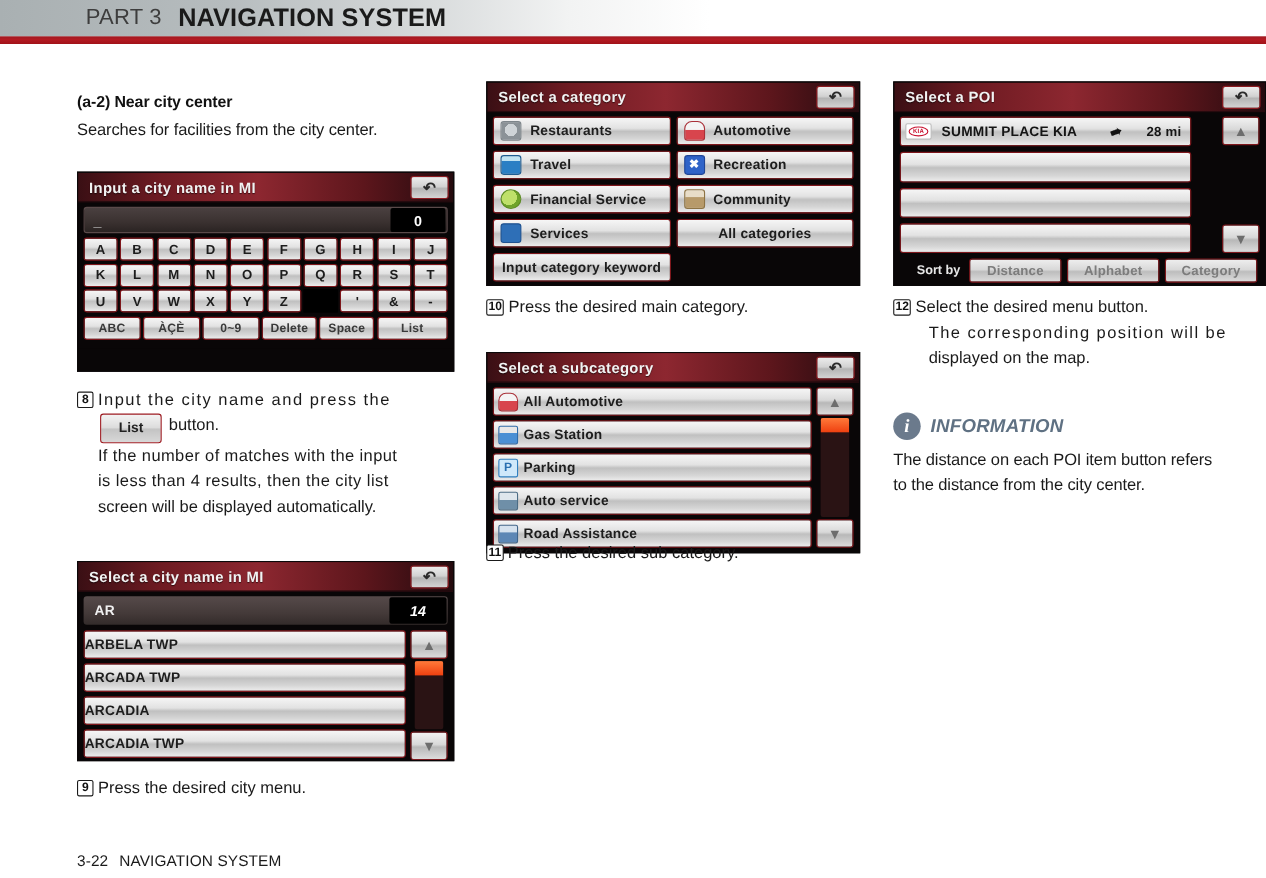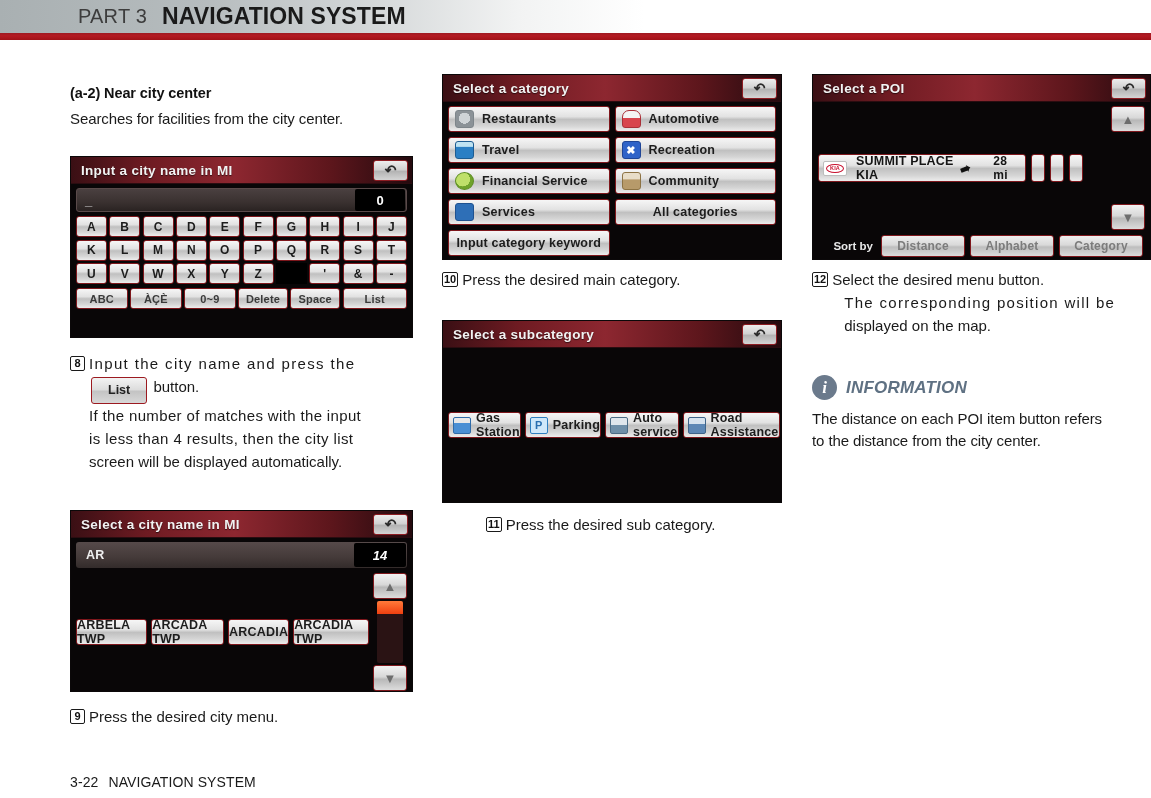--- a/index.html
+++ b/index.html
@@ -199,21 +199,21 @@
     font-size: 12px;
   }
   .key.blank {
     background: #000;
     border: 1px solid #000;
   }
   .key.fn { font-size: 11px; font-weight: bold; color: #3a3a3a; }
 
   
   .list-wrap { display: flex; gap: 4px; }
-  .list-col { flex: 1; display: flex; flex-direction: row; gap: 4px; align-items: center; }
+  .list-col { flex: 1; display: flex; flex-direction: column; gap: 4px; }
   .list-item {
     height: 26px;
     padding-left: 0;
     justify-content: flex-start;
     font-size: 12.5px;
   }
   .list-item.with-icon { padding-left: 4px; }
   .li-icon {
     width: 18px; height: 17px;
     margin-right: 5px;
@@ -480,20 +480,24 @@
 </div>
 
 <div class="screen" style="left:442px; top:320px; width:340px; height:183px;">
   <div class="screen-title">
     <span class="screen-title-text">Select a subcategory</span>
     <span class="back-btn">↶</span>
   </div>
   <div class="sbody">
     <div class="list-wrap" style="height:146px;">
       <div class="list-col">
+        <span class="gbtn list-item with-icon">
+          <i class="li-icon" style="background:linear-gradient(to bottom,#f4f4f4 0 42%,#d8454d 43% 100%); border:1px solid #aa3038; border-radius:7px 7px 3px 3px;"></i>
+          <span>All Automotive</span>
+        </span>
         <span class="gbtn list-item with-icon">
           <i class="li-icon" style="background:linear-gradient(to bottom,#e8e8e8 0 35%,#4a8fd4 36% 100%); border:1px solid #2f6ba8;"></i>
           <span>Gas Station</span>
         </span>
         <span class="gbtn list-item with-icon">
           <i class="li-icon" style="background:#cfe8fa; border:1px solid #2f7fc0; color:#2a6fb0; font-size:11px; font-weight:bold; text-align:center; line-height:15px; font-style:normal;">P</i>
           <span>Parking</span>
         </span>
         <span class="gbtn list-item with-icon">
           <i class="li-icon" style="background:linear-gradient(to bottom,#dfe6ec 0 45%,#6f8fa8 46% 100%); border:1px solid #4c6c85;"></i>
@@ -508,21 +512,21 @@
         <span class="arrow-btn">▲</span>
         <span class="track">
             <span class="thumb"></span>
           </span>
         <span class="arrow-btn">▼</span>
       </div>
     </div>
   </div>
 </div>
 
-<div class="step" style="left:442px; top:513px; width:345px;margin-left:44px;">
+<div class="step" style="left:442px; top:491px; width:345px;">
   <span class="step-num">11</span>
   <span class="step-body">Press the desired sub category.</span>
 </div>
 
 <div class="screen" style="left:812px; top:74px; width:339px; height:186px;">
   <div class="screen-title">
     <span class="screen-title-text">Select a POI</span>
     <span class="back-btn">↶</span>
   </div>
   <div class="sbody">

